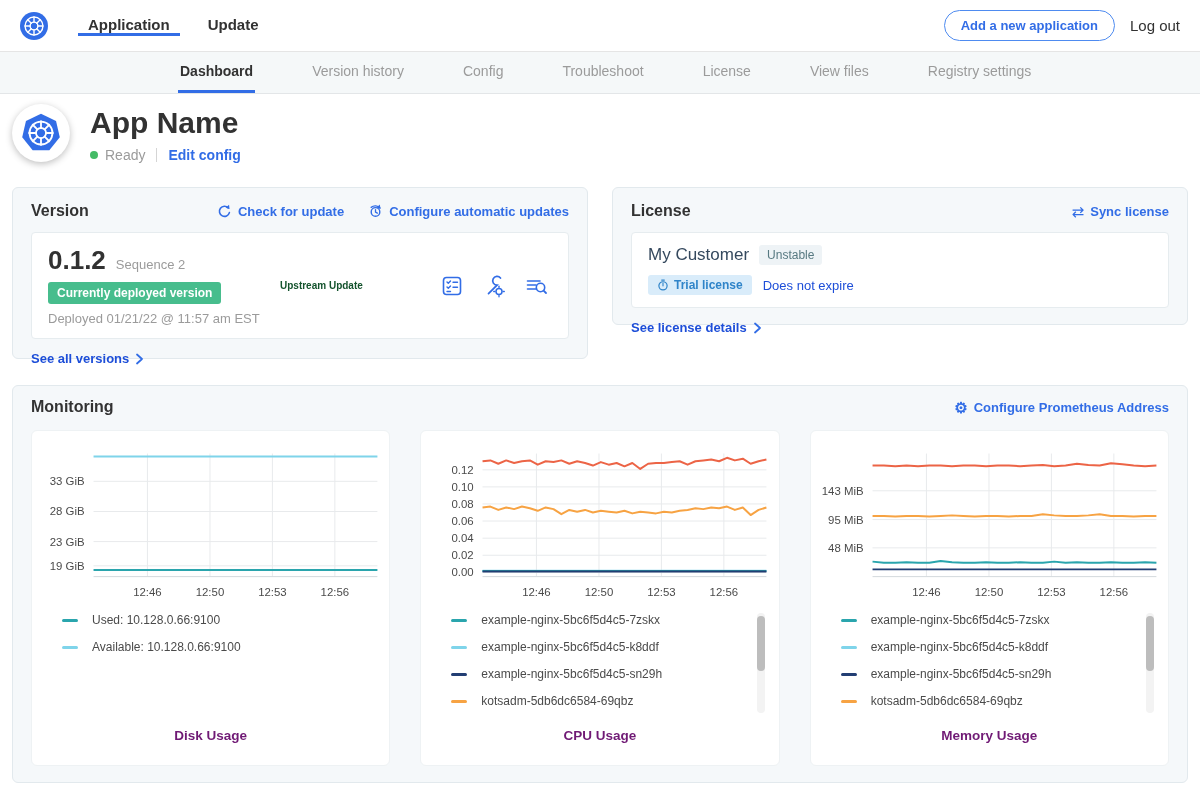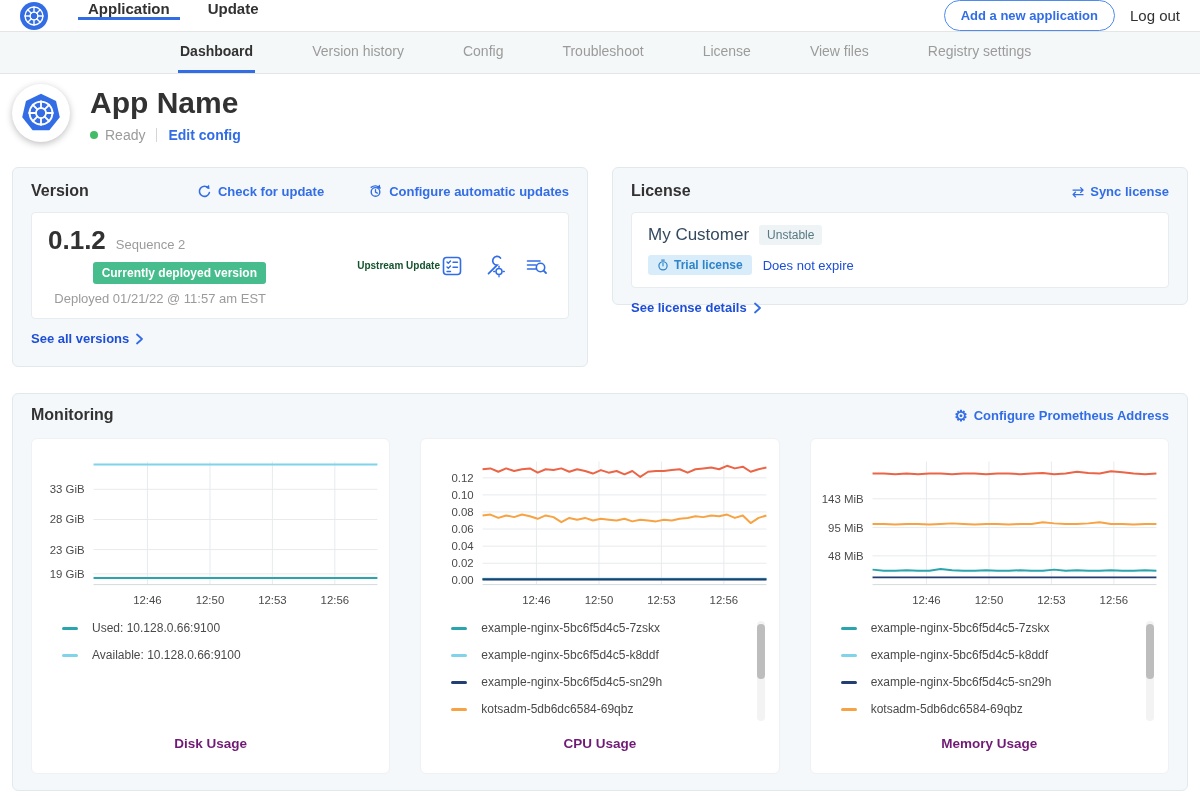--- a/index.html
+++ b/index.html
@@ -1,19 +1,19 @@
 <!DOCTYPE html>
 <html><head>
 <meta charset="utf-8">
 <style>
   * { margin:0; padding:0; box-sizing:border-box; }
   html,body { width:1200px; height:796px; background:#fff; font-family:"Liberation Sans", sans-serif; color:#323232; overflow:hidden; }
 
   
-  .topnav { height:32px; display:flex; align-items:flex-start; padding:0 20px; border-bottom:1px solid #e5e5e5; background:#fff; }
+  .topnav { height:52px; display:flex; align-items:center; padding:0 20px; border-bottom:1px solid #e5e5e5; background:#fff; }
   .topnav-logo { align-self:center; width:28px; height:28px; margin-right:30px; cursor:pointer; }
   .topnav-tabs { display:flex; }
   .topnav-tab { display:flex; align-items:center; padding:0 10px; margin-right:18px; font-size:15px; font-weight:600; color:#323232; border-bottom:3px solid transparent; cursor:pointer; }
   .topnav-tab.active { border-bottom-color:#326de6; }
   .topnav-right { margin-left:auto; display:flex; align-items:center; gap:15px; }
   .add-app-btn { border:1.5px solid #4e8bf0; background:#fff; color:#326de6; font-weight:bold; font-size:13px; padding:7px 16px; border-radius:17px; cursor:pointer; font-family:inherit; }
   .logout { font-size:15px; color:#323232; cursor:pointer; }
 
   
   .subnav { height:42px; background:#f5f8f9; border-bottom:1px solid #e3e6e8; display:flex; align-items:stretch; padding-left:178px; }
@@ -29,21 +29,21 @@
   .ready-dot { width:8px; height:8px; border-radius:50%; background:#44bb66; }
   .ready-label { margin-left:7px; font-size:14px; color:#9b9b9b; }
   .status-divider { width:1px; height:14px; background:#d5d5d5; margin:0 11px; }
   .edit-config { font-size:14px; font-weight:600; color:#326de6; cursor:pointer; }
 
   
   .cards-row { display:flex; gap:24px; padding:0 12px; align-items:flex-start; margin-top:6px; }
   .panel { background:#f5f8fa; border:1px solid #e2e9ed; border-radius:6px; padding:14px 18px; width:576px; }
   .panel-header { display:flex; align-items:center; }
   .panel-title { font-size:16px; font-weight:bold; color:#323232; }
-  .panel-links { margin-left:auto; display:flex; gap:44px; }
+  .panel-links { margin-left:auto; display:flex; gap:24px; }
   .blue-link { display:flex; align-items:center; gap:6px; font-size:13px; font-weight:bold; color:#326de6; cursor:pointer; white-space:nowrap; }
   .inner-card { margin-top:12px; background:#fff; border:1px solid #e6ecef; border-radius:4px; padding:12px 16px; }
 
   
   .version-inner { display:flex; align-items:center; }
   .version-left { min-width:218px; }
   .version-num-row { display:flex; align-items:baseline; }
   .version-num { font-size:26px; font-weight:bold; color:#323232; }
   .version-seq { margin-left:10px; font-size:13px; color:#9b9b9b; }
   .deployed-badge { display:inline-block; margin-top:6px; background:#47bd8d; color:#fff; font-size:12px; font-weight:bold; padding:4px 9px; border-radius:3px; }
@@ -145,21 +145,21 @@
       <span class="ready-dot"></span>
       <span class="ready-label">Ready</span>
       <span class="status-divider"></span>
       <span class="edit-config">Edit config</span>
     </div>
   </div>
 </div>
 
 <div class="cards-row">
 
-  <div class="panel" style="height:200px;text-align:right;">
+  <div class="panel" style="height:172px;">
     <div class="panel-header">
       <span class="panel-title">Version</span>
       <div class="panel-links">
         <span class="blue-link">
           <svg width="15" height="15" viewBox="0 0 16 16">
             <path d="M13.2 9.2 A5.4 5.4 0 1 1 12 4.2" fill="none" stroke="#326de6" stroke-width="1.7" stroke-linecap="round"></path>
             <polygon points="12.8,0.8 13.4,5.4 9.2,4.1" fill="#326de6"></polygon>
           </svg>
           <span>Check for update</span>
         </span>

